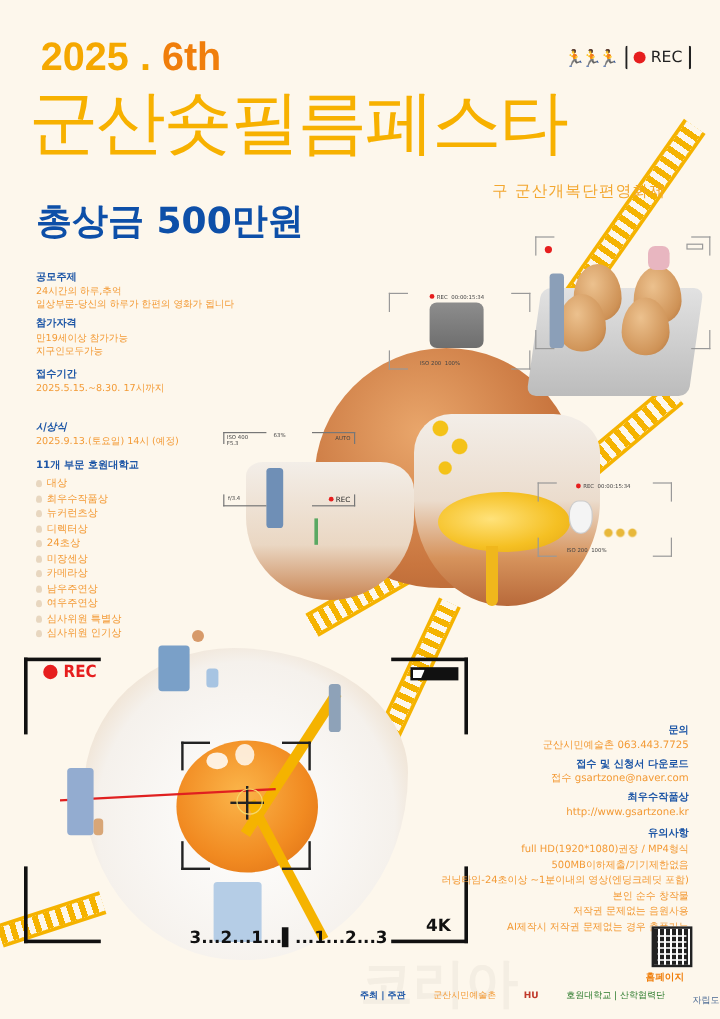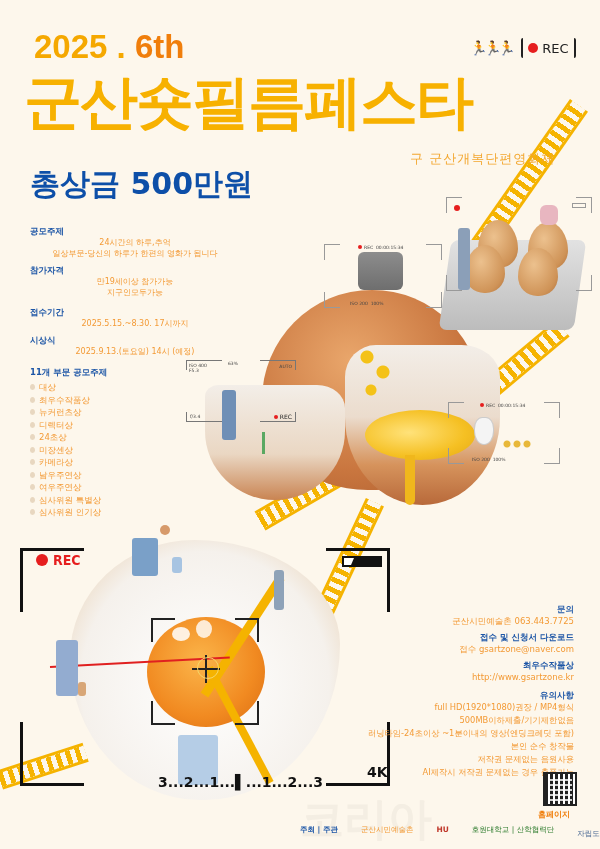--- a/index.html
+++ b/index.html
@@ -1,29 +1,29 @@
 <!DOCTYPE html>
 <html><head>
 <meta charset="utf-8">
 <style>
   * { box-sizing: border-box; margin: 0; padding: 0; }
   html, body { width: 600px; height: 849px; overflow: hidden; }
   body { background: #fdf7ec; font-family: "DejaVu Sans", sans-serif; position: relative; }
   .abs { position: absolute; }
   .year { left: 34px; top: 28px; font-size: 33px; font-weight: bold; color: #f5a800; letter-spacing: 0px; font-family: Liberation Sans, sans-serif; }
   .year .edition { color: #f07e0b; }
-  .title { left: 24px; top: 64px; font-size: 58px; font-weight: bold; color: #f7b100; letter-spacing: -2px; white-space: nowrap; transform: scaleX(1.0); font-family: "DejaVu Sans", sans-serif; }
+  .title { left: 24px; top: 64px; font-size: 58px; font-weight: normal; color: #f7b100; letter-spacing: -2px; white-space: nowrap; transform: scaleX(1.0); font-family: "DejaVu Sans", sans-serif; }
   .subtitle { left: 410px; top: 150px; font-size: 13px; color: #f3a72f; letter-spacing: 1px; }
   .prize { left: 30px; top: 164px; font-size: 30px; font-weight: bold; color: #0d4fa8; letter-spacing: 0px; }
   .logo { left: 470px; top: 38px; display: flex; align-items: center; gap: 8px; }
   .rec-badge { display: flex; align-items: center; gap: 4px; border-left: 2px solid #222; border-right: 2px solid #222; padding: 0 5px; height: 20px; border-radius: 2px; font-size: 13px; color: #222; }
   .red-dot { width: 10px; height: 10px; border-radius: 50%; background: #e61e1e; display: inline-block; }
   .info { left: 30px; top: 220px; width: 210px; }
   .sec-h { font-size: 8.5px; font-weight: bold; color: #1d56a6; margin-top: 6px; line-height: 11px; }
-  .sec-l { font-size: 8px; color: #f39a35; line-height: 11px; text-align: center; }
+  .sec-l { font-size: 8px; color: #f39a35; line-height: 11px; }
   .award { display: flex; align-items: center; gap: 4px; font-size: 8.5px; color: #f39a35; line-height: 12.5px; }
   .egg-bullet { width: 5px; height: 6px; border-radius: 50% 50% 50% 50% / 60% 60% 40% 40%; background: #e8d7c0; display: inline-block; }
   .contact { right: 26px; top: 600px; width: 340px; text-align: right; }
   .contact .h { font-size: 8.5px; font-weight: bold; color: #1d56a6; line-height: 12px; margin-top: 3px; }
   .contact .l { font-size: 8.5px; color: #f39a35; line-height: 13px; }
   .notes .l { line-height: 13px; font-size: 8.3px; }
   .qr { left: 543px; top: 772px; width: 34px; height: 34px; background:
     repeating-linear-gradient(90deg, #222 0 3px, #fff 3px 5px),
     #fff; border: 2px solid #222; }
   .qr::after { content:""; position:absolute; inset:3px; background: repeating-linear-gradient(0deg, rgba(255,255,255,.8) 0 2px, transparent 2px 5px); }
@@ -45,21 +45,21 @@
   
   .corner { position: absolute; width: 60px; height: 60px; border-color: #111; border-style: solid; border-width: 0; }
   .tl { border-top-width: 3px; border-left-width: 3px; }
   .tr { border-top-width: 3px; border-right-width: 3px; }
   .bl { border-bottom-width: 3px; border-left-width: 3px; }
   .br { border-bottom-width: 3px; border-right-width: 3px; }
   .vf-rec { left: 36px; top: 552px; display: flex; align-items: center; gap: 5px; font-size: 14px; font-weight: bold; color: #e61e1e; font-family: "DejaVu Sans Condensed", "DejaVu Sans", sans-serif; }
   .vf-rec .red-dot { width: 12px; height: 12px; }
   .battery { left: 342px; top: 556px; width: 40px; height: 11px; background: #111; }
   .battery::before { content:""; position:absolute; left:2px; top:2px; width:10px; height:7px; background:#fff; clip-path: polygon(0 0, 100% 0, 70% 100%, 0 100%); }
-  .fourk { left: 367px; top: 764px; font-size: 14px; font-weight: bold; color: #111; }
+  .fourk { left: 355px; top: 764px; font-size: 14px; font-weight: bold; color: #111; }
   .countdown { left: 158px; top: 774px; font-size: 14px; font-weight: bold; color: #111; letter-spacing: 0px; }
 
   
   .egg-white { left: 70px; top: 540px; width: 270px; height: 260px; background: radial-gradient(ellipse at 50% 55%, #ffffff 0%, #f5f1ec 65%, #e9d2b5 92%, #d89a5c 100%); border-radius: 46% 54% 50% 48% / 45% 40% 60% 55%; }
   .yolk { left: 147px; top: 617px; width: 118px; height: 110px; border-radius: 50%; background: radial-gradient(circle at 45% 40%, #fbb54a 0%, #f18a21 60%, #d96b12 100%); }
   .yolk-hl { left: 172px; top: 627px; width: 18px; height: 14px; border-radius: 50%; background: rgba(255,255,255,.85); }
   .yolk-hl2 { left: 196px; top: 620px; width: 16px; height: 18px; border-radius: 50%; background: rgba(255,255,255,.8); }
   .focus { left: 151px; top: 618px; width: 108px; height: 107px; }
   .focus .corner { width: 24px; height: 24px; border-width: 0; }
   .focus .tl, .focus .tr, .focus .bl, .focus .br { border-color: #222; }
@@ -130,23 +130,23 @@
 
 <div class="abs info">
   <div class="sec-h">공모주제</div>
   <div class="sec-l">24시간의 하루,추억</div>
   <div class="sec-l" style="white-space:nowrap;">일상부문-당신의 하루가 한편의 영화가 됩니다</div>
   <div class="sec-h">참가자격</div>
   <div class="sec-l">만19세이상 참가가능</div>
   <div class="sec-l">지구인모두가능</div>
   <div class="sec-h" style="margin-top:9px;">접수기간</div>
   <div class="sec-l">2025.5.15.~8.30. 17시까지</div>
-  <div class="sec-h" style="margin-top:6px;">시상식</div>
+  <div class="sec-h" style="margin-top:22px;font-style:italic;">시상식</div>
   <div class="sec-l">2025.9.13.(토요일) 14시 (예정)</div>
-  <div class="sec-h" style="margin-top:10px; margin-bottom:3px;">11개 부문 공모주제</div>
+  <div class="sec-h" style="margin-top:10px; margin-bottom:3px;">11개 부문 호원대학교</div>
   <div>
     <div class="award">
         <span class="egg-bullet"></span>
         <span>대상</span>
       </div>
     <div class="award">
         <span class="egg-bullet"></span>
         <span>최우수작품상</span>
       </div>
     <div class="award">

